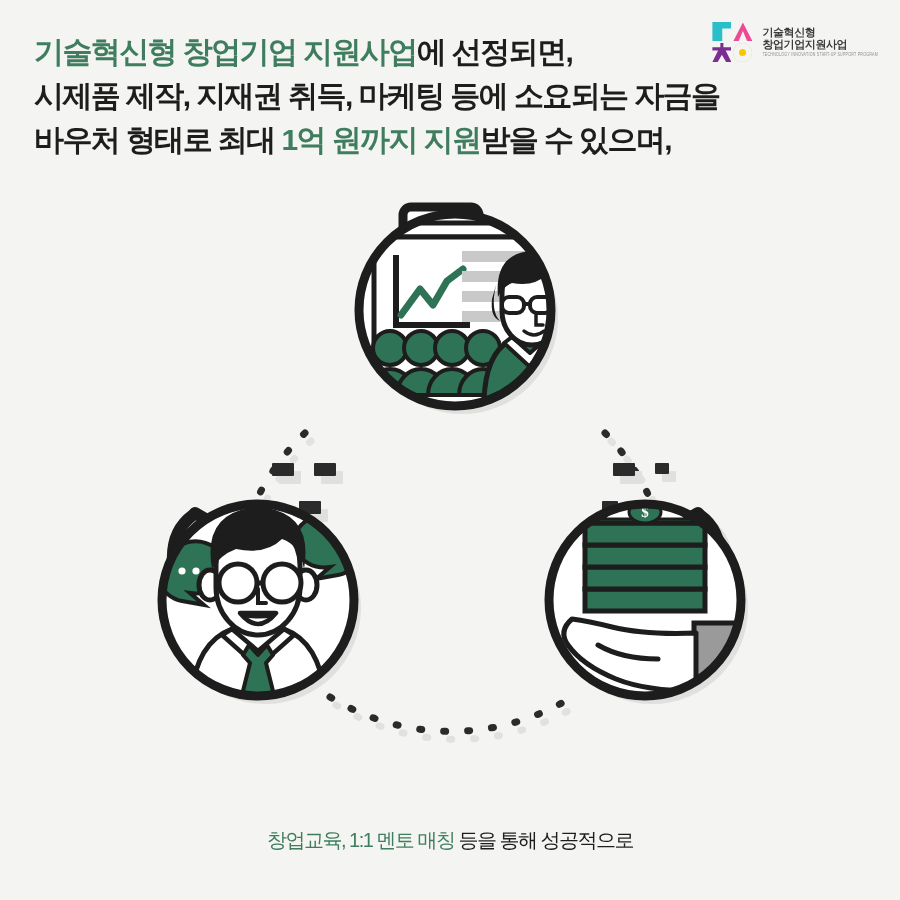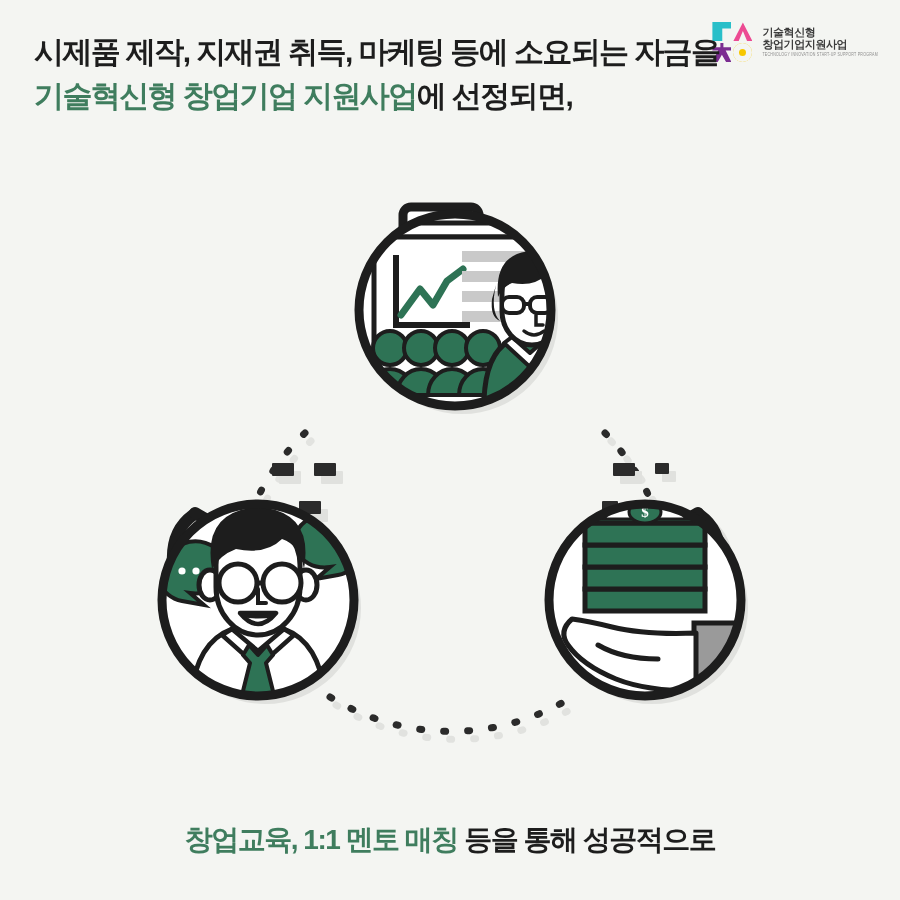--- a/index.html
+++ b/index.html
@@ -93,22 +93,22 @@
 
   
   .footer-text {
     position: absolute;
     left: 0;
     right: 0;
     bottom: 38px;
     text-align: center;
   }
   .footer-line {
-    font-size: 28px;
-    font-weight: 700;
+    font-size: 20px;
+    font-weight: 400;
     color: #1d1d1d;
     letter-spacing: -1.5px;
     line-height: 44px;
     white-space: nowrap;
     text-align: center;
   }
   .ft-green { color: #3f7d5e; }
 
   
   .stage {
@@ -137,23 +137,26 @@
       <div class="mark-cell mark-ieung"></div>
     </div>
     <div class="brand-text">
       <div class="brand-line">기술혁신형</div>
       <div class="brand-line">창업기업지원사업</div>
       <div class="brand-sub">TECHNOLOGY INNOVATION START-UP SUPPORT PROGRAM</div>
     </div>
   </div>
 
   <div class="headline">
+    <div class="headline-line">
+      <span class="hl-green">기술혁신형 창업기업 지원사업</span><span>에 선정되면,</span>
+    </div>
     <div class="headline-line">시제품 제작,  지재권 취득, 마케팅 등에 소요되는 자금을</div>
     <div class="headline-line">
-      <span class="hl-green">기술혁신형 창업기업 지원사업</span><span>에 선정되면,</span>
+      <span>바우처 형태로 최대 </span><span class="hl-green">1억 원까지 지원</span><span>받을 수 있으며,</span>
     </div>
   </div>
 
   <div class="stage">
     <svg width="900" height="560" viewBox="0 0 900 560" xmlns="http://www.w3.org/2000/svg">
 
       <defs>
 
         <clipPath id="clipTop">
             <circle cx="455" cy="125" r="96"></circle>

